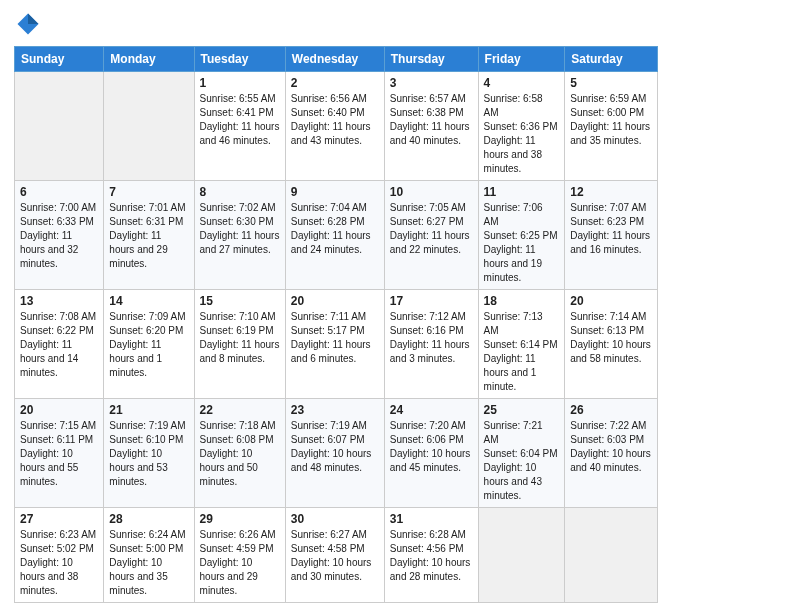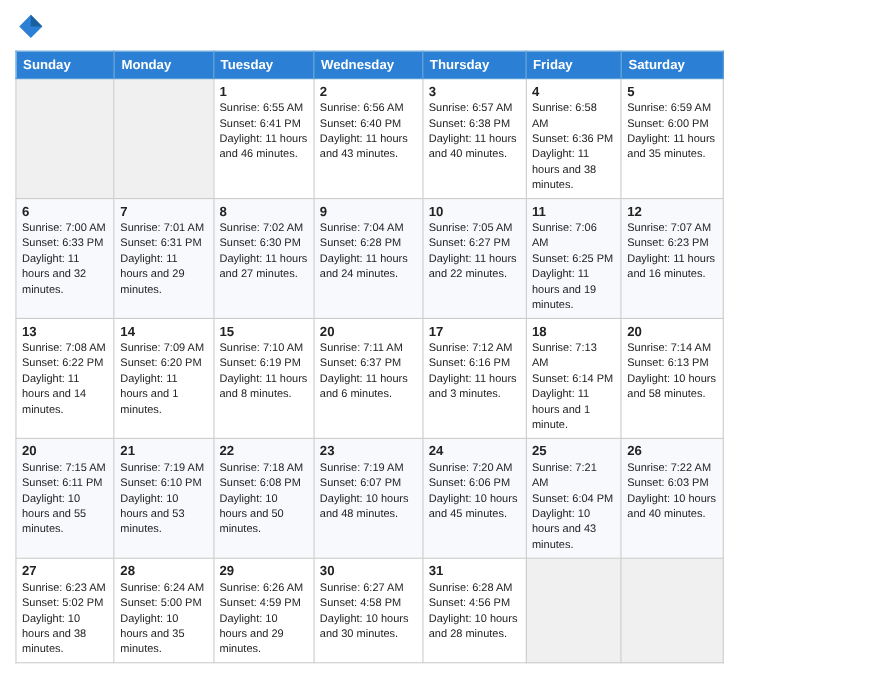--- a/index.html
+++ b/index.html
@@ -252,21 +252,21 @@
             <div class="day-info">
               <div>Sunrise: 7:10 AM</div>
               <div>Sunset: 6:19 PM</div>
               <div>Daylight: 11 hours and 8 minutes.</div>
             </div>
           </td>
           <td>
             <span class="day-number">20</span>
             <div class="day-info">
               <div>Sunrise: 7:11 AM</div>
-              <div>Sunset: 6:37 PM</div>
+              <div>Sunset: 5:17 PM</div>
               <div>Daylight: 11 hours and 6 minutes.</div>
             </div>
           </td>
           <td>
             <span class="day-number">17</span>
             <div class="day-info">
               <div>Sunrise: 7:12 AM</div>
               <div>Sunset: 6:16 PM</div>
               <div>Daylight: 11 hours and 3 minutes.</div>
             </div>

